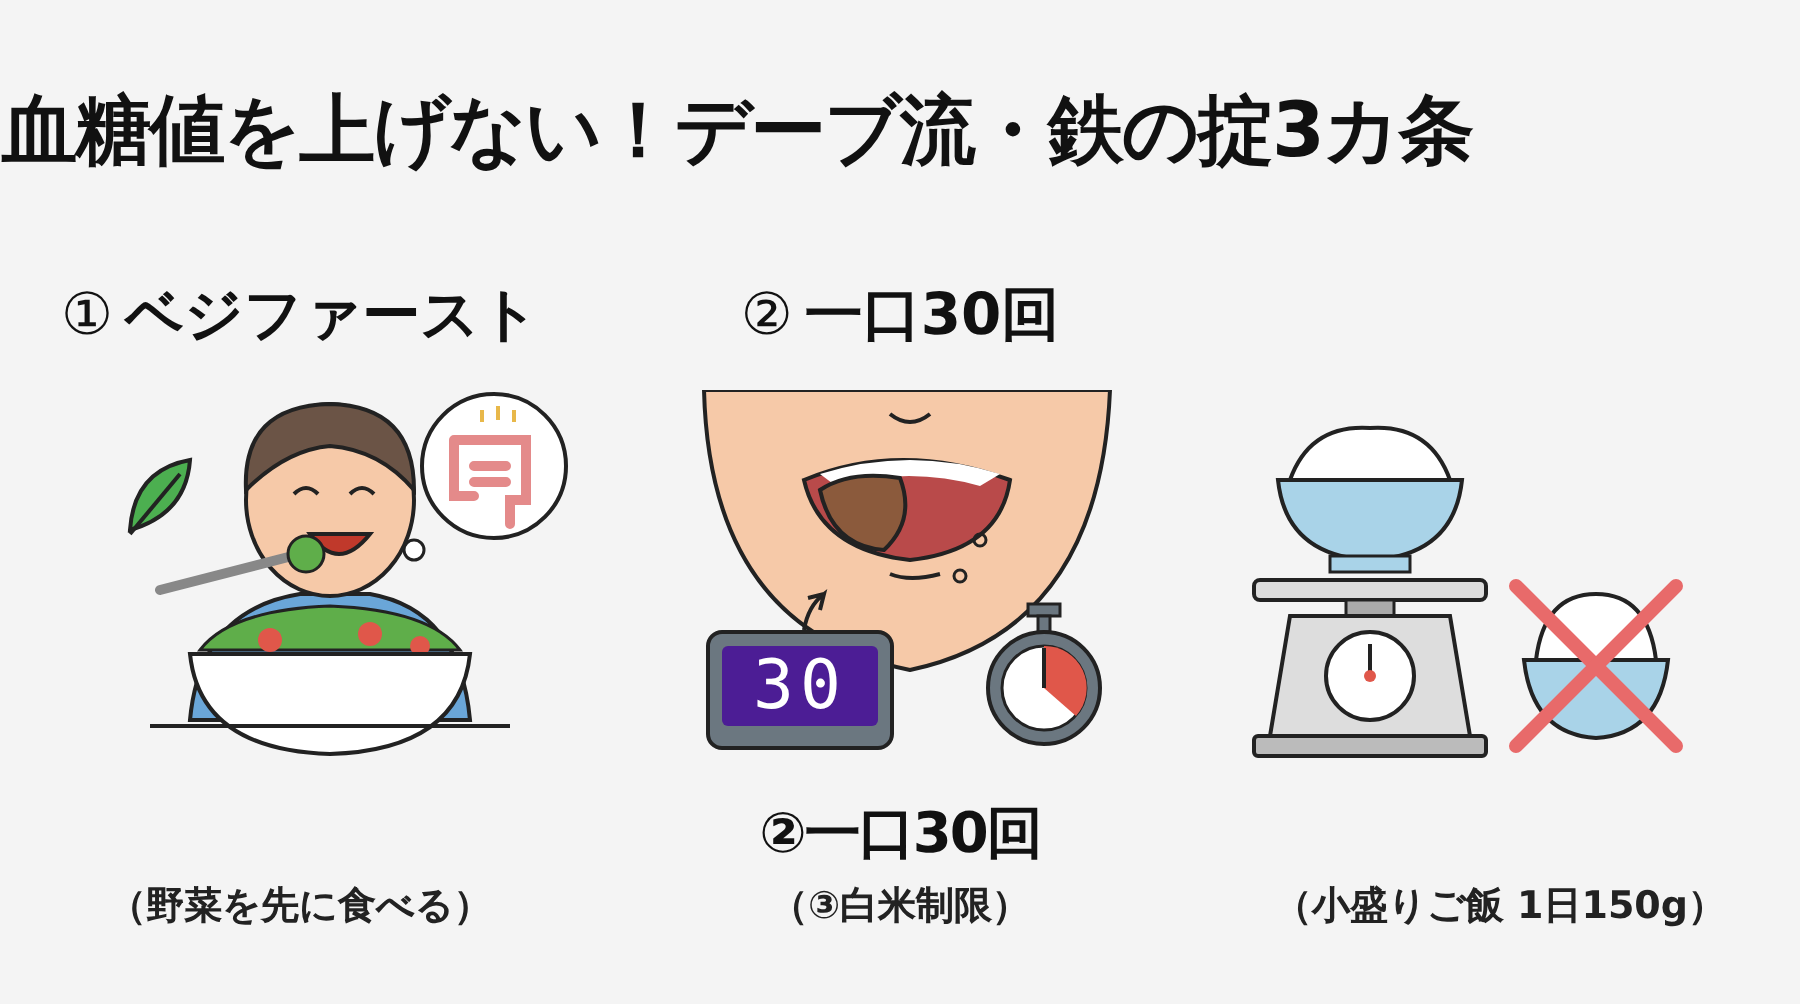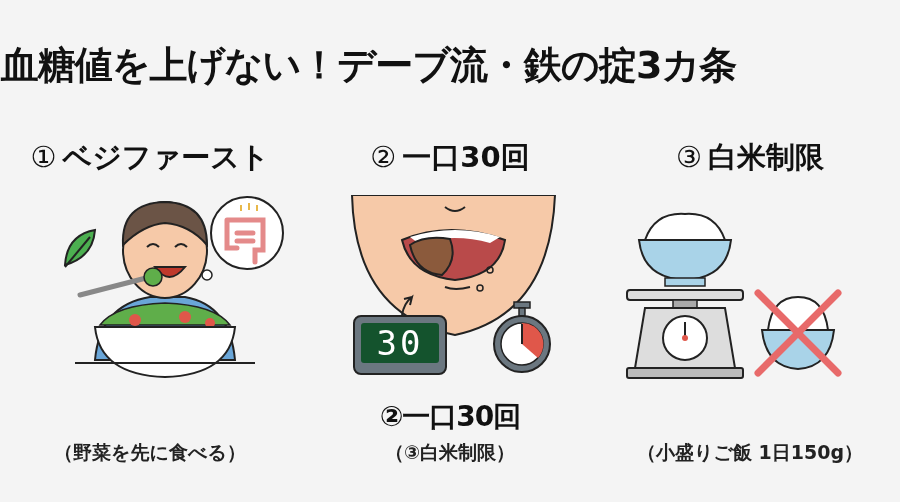--- a/index.html
+++ b/index.html
@@ -89,38 +89,35 @@
     <path d="M95 12 q10 8 20 0" fill="none" stroke="#222" stroke-width="2"></path>
     <path d="M52 45 Q100 25 155 45 Q150 80 105 85 Q60 80 52 45 Z" fill="#b94a4a" stroke="#222" stroke-width="2"></path>
     <path d="M60 42 Q105 28 150 42 L140 48 Q105 38 68 48 Z" fill="#fff"></path>
     <path d="M60 50 Q75 40 100 44 Q108 65 92 80 Q66 78 60 50 Z" fill="#8b5a3c" stroke="#222" stroke-width="2"></path>
     <path d="M95 92 q10 4 25 0" fill="none" stroke="#222" stroke-width="2"></path>
     <circle cx="140" cy="75" r="3" fill="none" stroke="#222" stroke-width="1.5"></circle>
     <circle cx="130" cy="93" r="3" fill="none" stroke="#222" stroke-width="1.5"></circle>
     <path d="M52 120 q2 -12 10 -18 l-2 8 m2 -8 l-8 2" fill="none" stroke="#222" stroke-width="2"></path>
   </svg>
   <div class="illu" style="left:53px;top:315px;width:90px;height:56px;background:#6b7780;border:2px solid #222;border-radius:8px;">
-    <div style="margin:6px;height:40px;background:#14532d;border-radius:3px;color:#fff;font-family:'DejaVu Sans Mono',monospace;font-size:34px;line-height:40px;text-align:center;letter-spacing:3px;">30</div>
+    <div style="margin:6px;height:40px;background:#4c1d95;border-radius:3px;color:#fff;font-family:'DejaVu Sans Mono',monospace;font-size:34px;line-height:40px;text-align:center;letter-spacing:3px;">30</div>
   </div>
   <svg class="illu" style="left:188px;top:300px" width="70" height="75" viewBox="0 0 70 75">
     <rect x="26" y="2" width="16" height="6" fill="#6b7780" stroke="#222" stroke-width="1.5"></rect>
     <rect x="31" y="8" width="6" height="8" fill="#6b7780" stroke="#222" stroke-width="1.5"></rect>
     <circle cx="34" cy="44" r="28" fill="#6b7780" stroke="#222" stroke-width="2"></circle>
     <circle cx="34" cy="44" r="21" fill="#fff" stroke="#222" stroke-width="1.5"></circle>
     <path d="M34 44 L34 23 A21 21 0 0 1 50 58 Z" fill="#e0574a"></path>
     <line x1="34" y1="44" x2="34" y2="24" stroke="#222" stroke-width="2"></line>
   </svg>
   <div class="caption">②一口30回</div>
   <div class="sub">（③白米制限）</div>
 </div>
 
 <div class="col col-3">
-  <div class="head">
-    <span class="num">③</span><span>白米制限</span>
-  </div>
   <svg class="illu" style="left:25px;top:210px" width="120" height="170" viewBox="0 0 120 170">
     <path d="M20 30 Q30 2 60 4 Q90 2 100 30 Z" fill="#fff" stroke="#222" stroke-width="2"></path>
     <path d="M14 30 L106 30 Q102 68 60 70 Q18 68 14 30 Z" fill="#a9d3e8" stroke="#222" stroke-width="2"></path>
     <rect x="40" y="68" width="40" height="8" fill="#a9d3e8" stroke="#222" stroke-width="1.5"></rect>
     <rect x="2" y="80" width="116" height="10" rx="3" fill="#ddd" stroke="#222" stroke-width="2"></rect>
     <rect x="48" y="90" width="24" height="8" fill="#aaa" stroke="#222" stroke-width="1.5"></rect>
     <path d="M20 98 L100 98 L110 158 L10 158 Z" fill="#ddd" stroke="#222" stroke-width="2"></path>
     <circle cx="60" cy="128" r="22" fill="#fff" stroke="#222" stroke-width="2"></circle>
     <line x1="60" y1="128" x2="60" y2="112" stroke="#222" stroke-width="2"></line>
     <circle cx="60" cy="128" r="3" fill="#e0574a"></circle>

